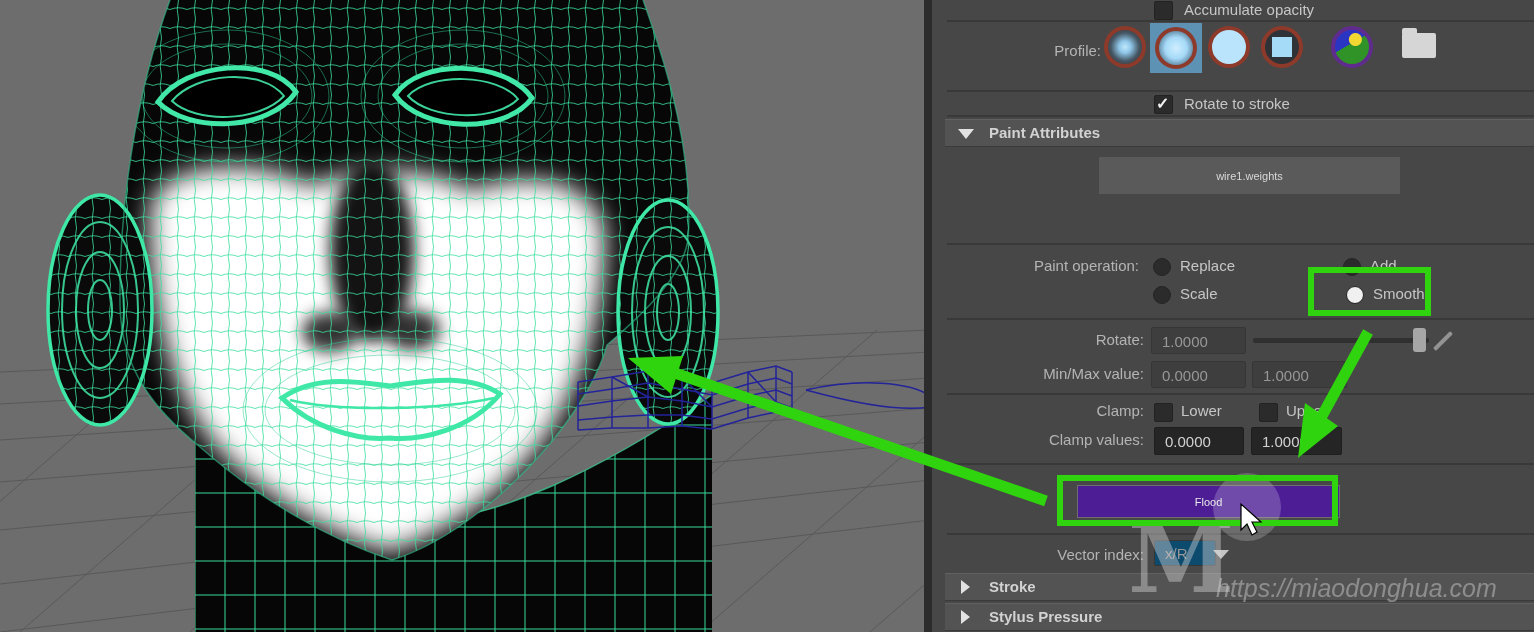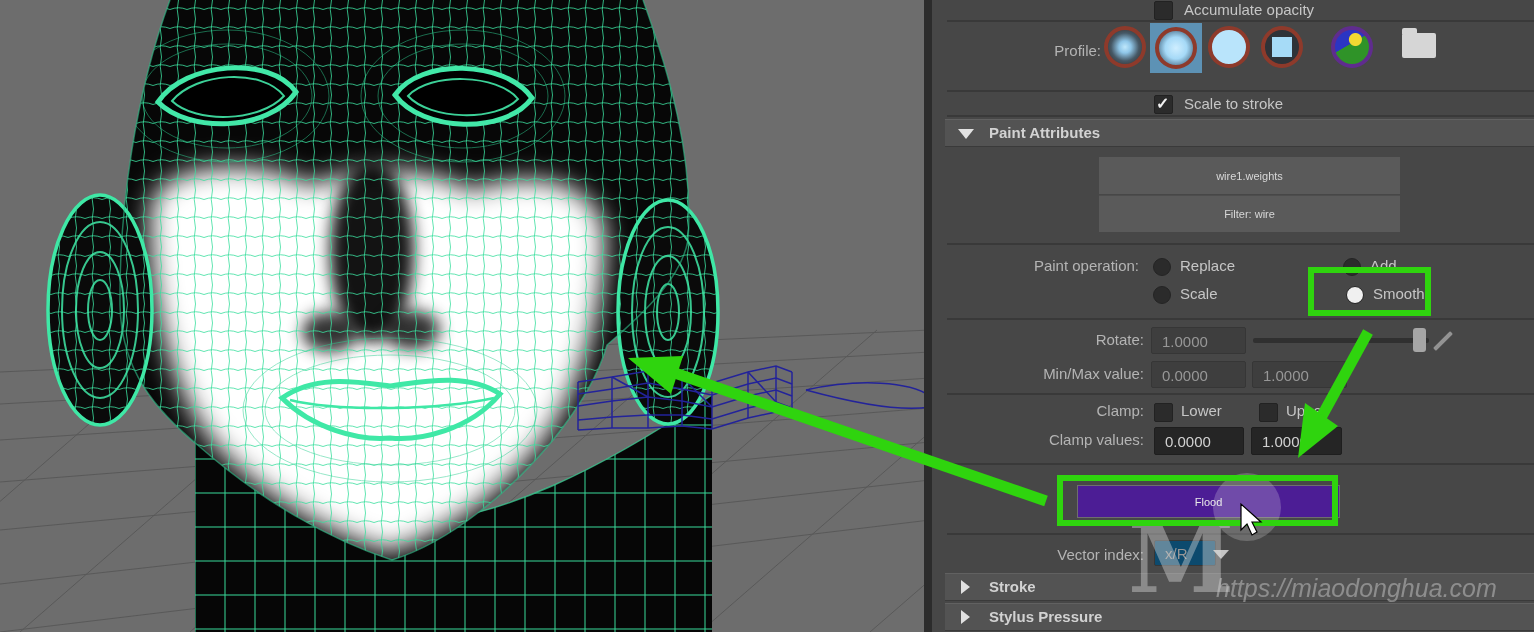--- a/index.html
+++ b/index.html
@@ -203,30 +203,29 @@
     <div class="ring i1" style="left:163px;top:26px;"></div>
     <div id="profile-sel"></div>
     <div class="ring i2" style="left:214px;top:27px;"></div>
     <div class="ring i3" style="left:267px;top:26px;"></div>
     <div class="ring i4" style="left:320px;top:26px;"></div>
     <div class="ring i5" style="left:390px;top:26px;"></div>
     <div class="folder" style="left:461px;top:33px;"></div>
     <div class="sep" style="top:90px;"></div>
 
     <div class="cb checked" style="left:213px;top:95px;"></div>
-    <div class="cblbl" style="left:243px;top:95px;">Scale to stroke</div>
+    <div class="cblbl" style="left:243px;top:95px;">Rotate to stroke</div>
     <div class="sep" style="top:115px;"></div>
 
     <div class="hdr" style="top:119px;">
       <div class="tri-down"></div>
       <div class="t">Paint Attributes</div>
     </div>
 
     <button class="btn" style="left:158px;top:157px;width:301px;height:37px;">wire1.weights</button>
-    <button class="btn" style="left:158px;top:195px;width:301px;height:37px;border-top:1px solid #4d4d4d;">Filter: wire</button>
     <div class="sep" style="top:243px;"></div>
 
     <div class="lbl" style="top:257px;width:198px;">Paint operation:</div>
     <div class="radio" style="left:212px;top:258px;"></div>
     <div class="cblbl" style="left:239px;top:257px;">Replace</div>
     <div class="radio" style="left:402px;top:258px;"></div>
     <div class="cblbl" style="left:429px;top:257px;">Add</div>
     <div class="radio" style="left:212px;top:286px;"></div>
     <div class="cblbl" style="left:239px;top:285px;">Scale</div>
     <div class="radio sel" style="left:405px;top:286px;"></div>

